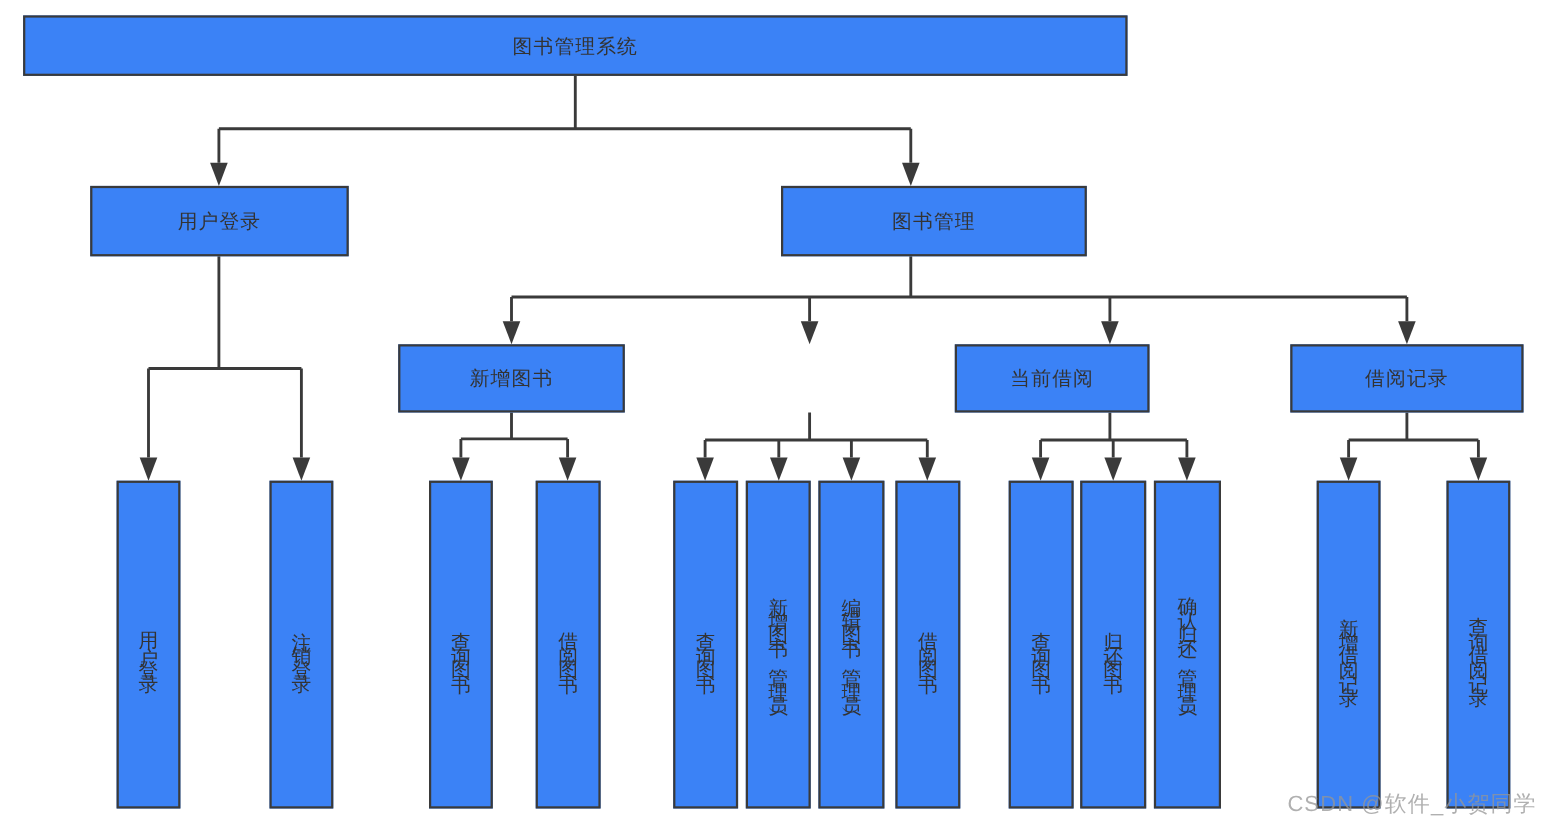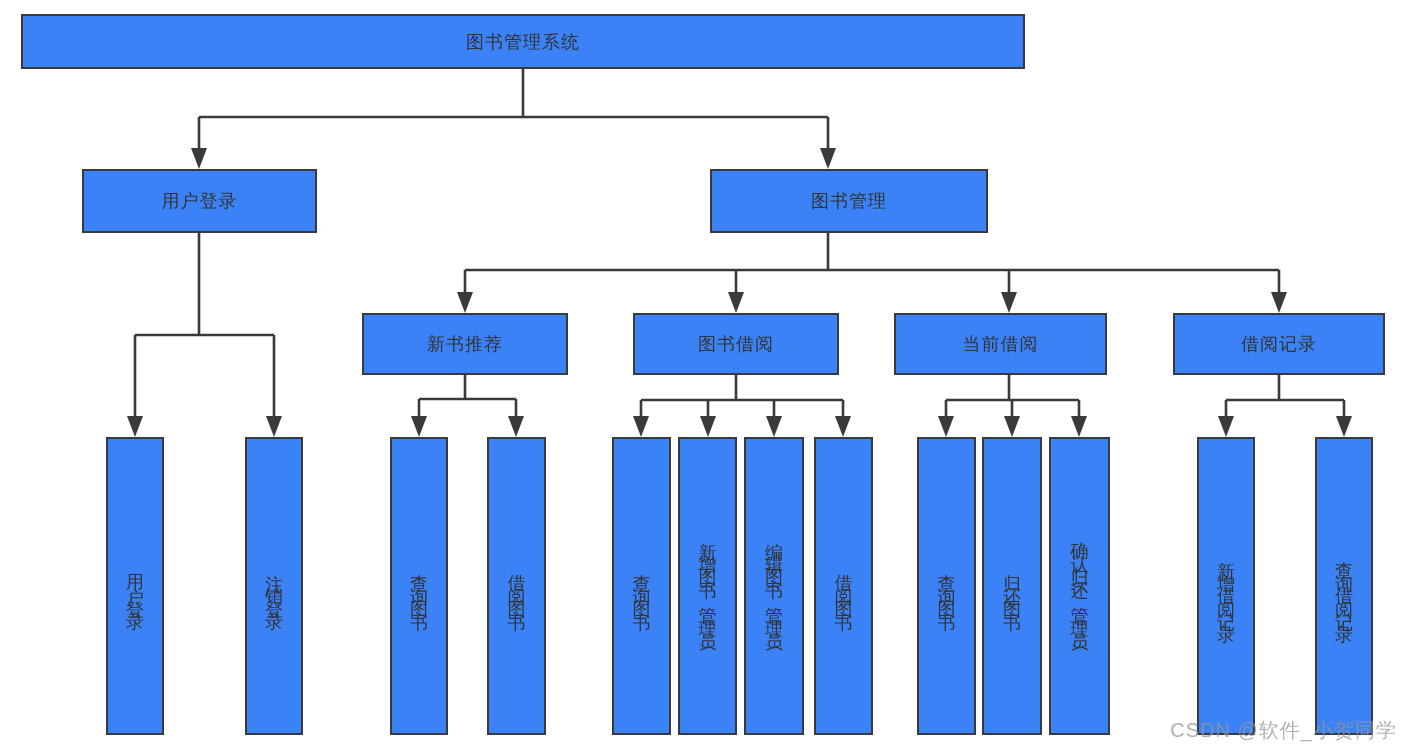--- a/index.html
+++ b/index.html
@@ -88,23 +88,22 @@
       <polygon points="1218,416 1234,416 1226,437"></polygon>
       <polygon points="1336,416 1352,416 1344,437"></polygon>
     </g>
   </svg>
 
   <div class="box hbox" style="left:21px; top:14px; width:1004px; height:55px;">图书管理系统</div>
 
   <div class="box hbox" style="left:82px; top:169px; width:235px; height:64px;">用户登录</div>
   <div class="box hbox" style="left:710px; top:169px; width:278px; height:64px;">图书管理</div>
 
-  <div class="box hbox" style="left:362px; top:313px; width:206px; height:62px;">新书推荐</div>
-  <div class="box hbox" style="left:633px; top:313px; width:206px; height:62px;">图书借阅</div>
-  <div class="box hbox" style="left:894px; top:313px; width:213px; height:62px;">当前借阅</div>
+  <div class="box hbox" style="left:362px; top:313px; width:206px; height:62px;">新增图书</div>
+  <div class="box hbox" style="left:868px; top:313px; width:177px; height:62px;">当前借阅</div>
   <div class="box hbox" style="left:1173px; top:313px; width:212px; height:62px;">借阅记录</div>
 
   <div class="box vbox" style="left:106px; top:437px; width:58px; height:298px;">
     <span class="vtext">用户登录</span>
   </div>
   <div class="box vbox" style="left:245px; top:437px; width:58px; height:298px;">
     <span class="vtext">注销登录</span>
   </div>
 
   <div class="box vbox" style="left:390px; top:437px; width:58px; height:298px;">

